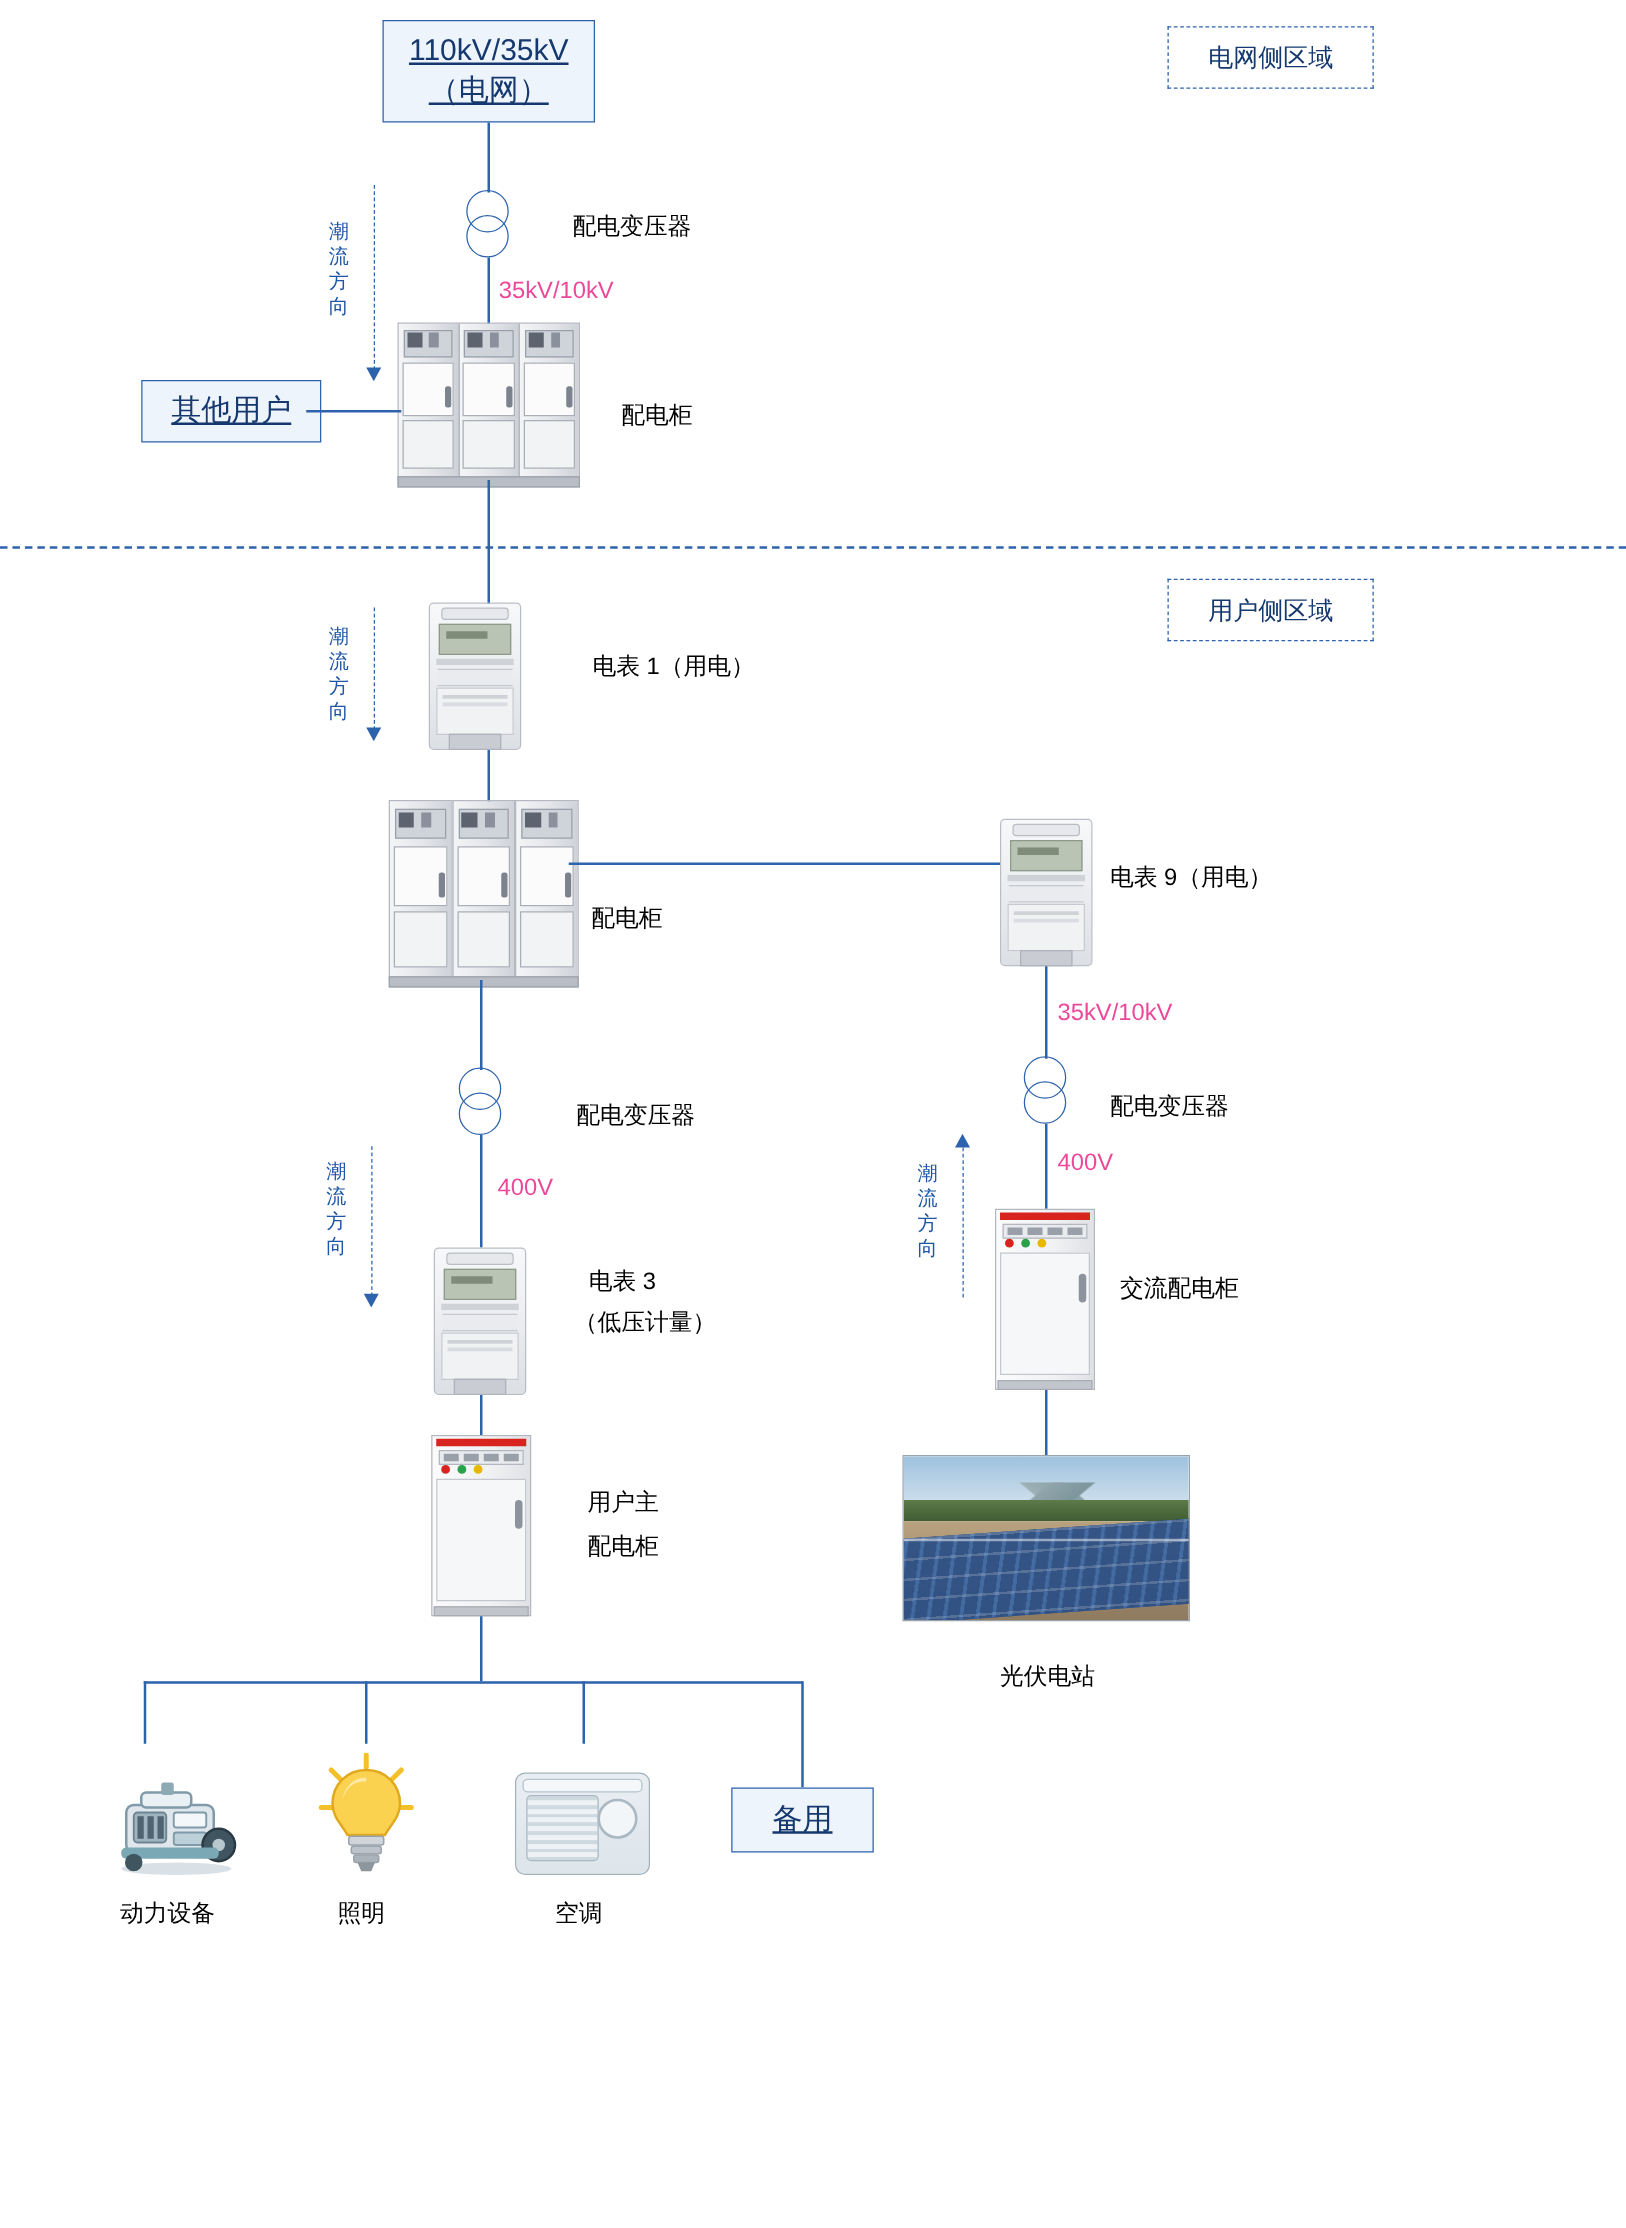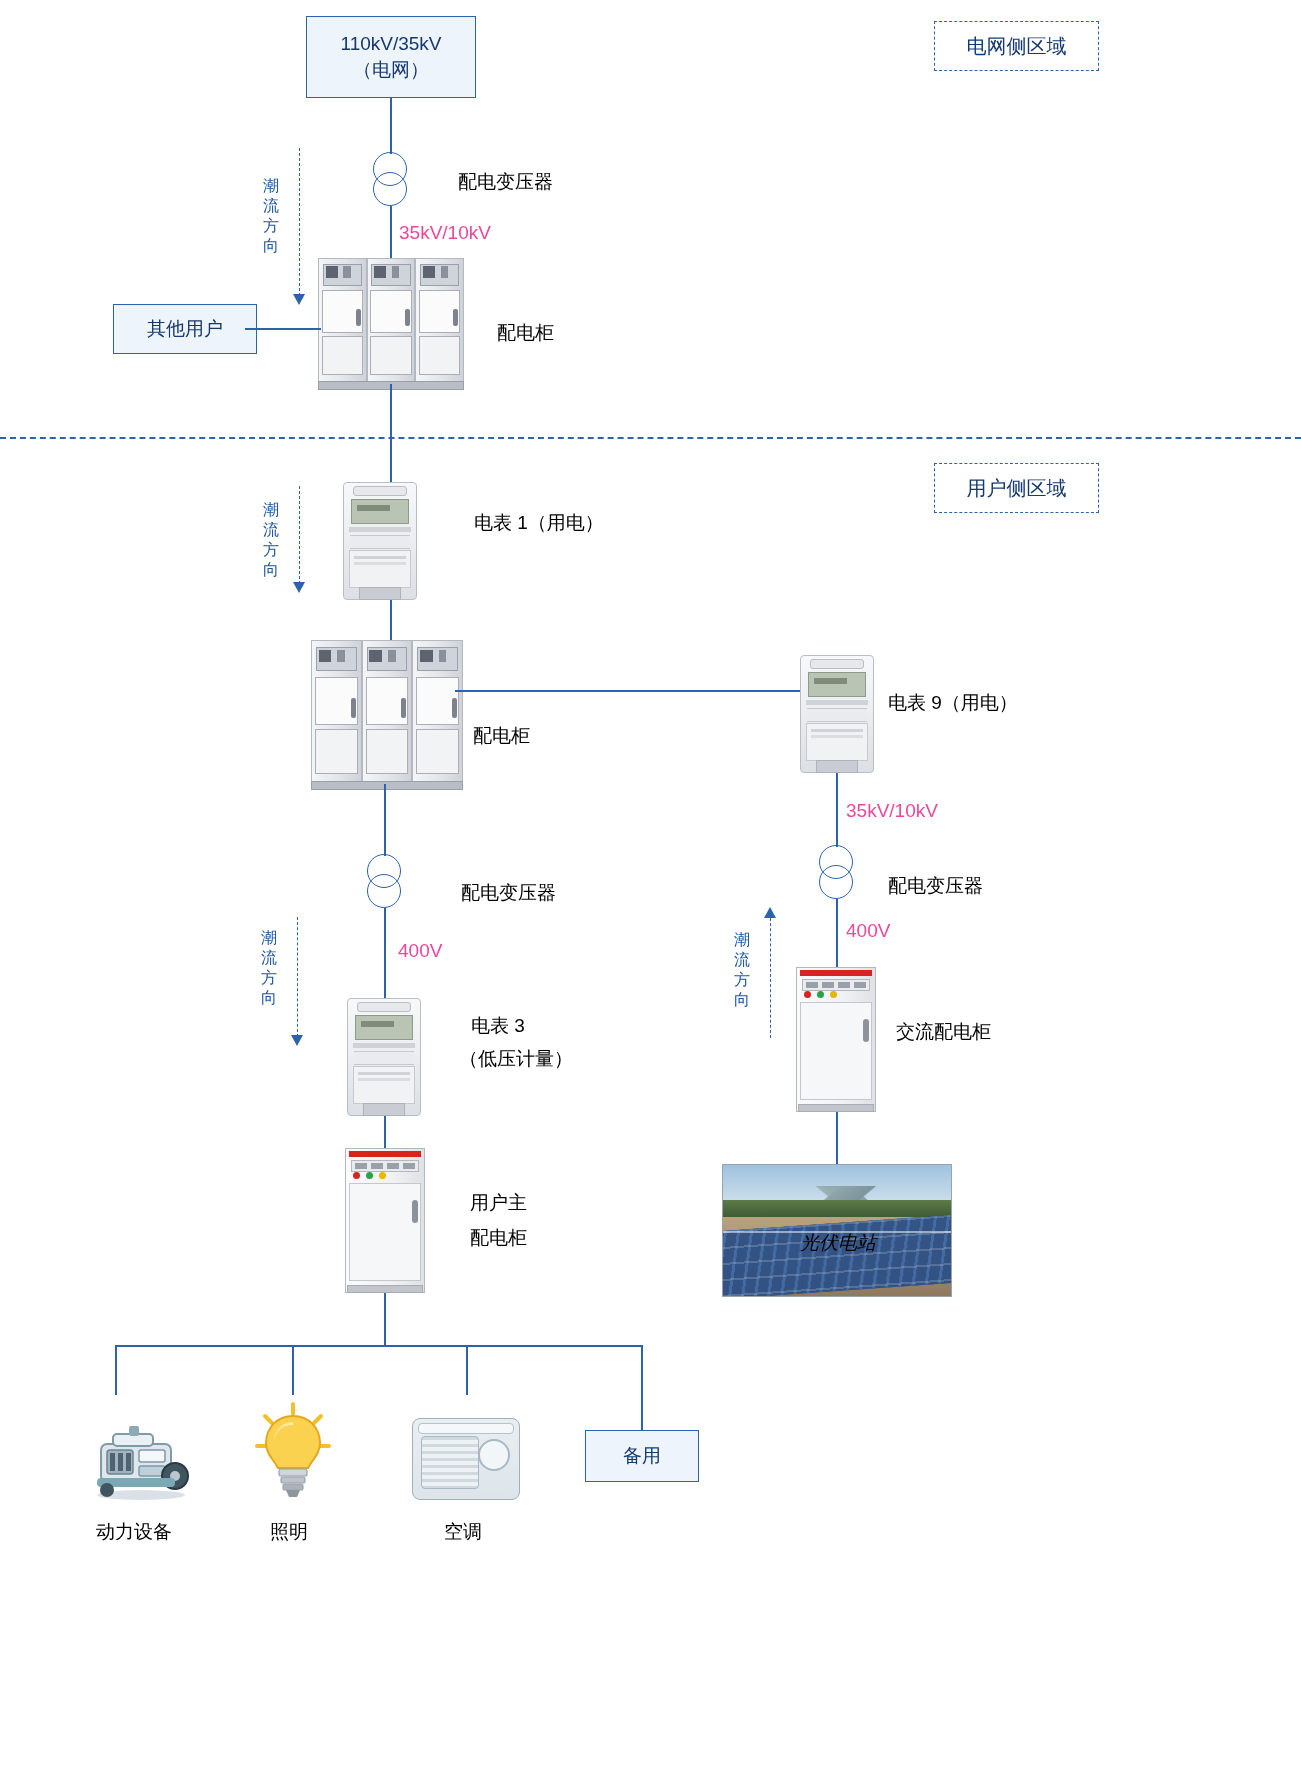--- a/index.html
+++ b/index.html
@@ -20,27 +20,28 @@
     color:#000000;
     white-space:nowrap;
     line-height:1.4;
   }
   .lbl.blue{color:#ec4899;}
   .box{
     position:absolute;
     border:1.6px solid #2d63ad;
     background:#eef4fb;
     color:#15386e;
-    font-size:19px;
+    font-size:24px;
     display:flex;
     align-items:center;
     justify-content:center;
     text-align:center;
     line-height:1.35;
     box-sizing:border-box;
+    text-decoration:underline;
   }
   .region{
     position:absolute;
     border:1.6px dashed #2d63ad;
     background:#fff;
     color:#15386e;
     font-size:20px;
     display:flex;
     align-items:center;
     justify-content:center;
@@ -352,21 +353,21 @@
 
   <div class="meter" style="left:343px;top:482px;width:74px;height:118px;">
     <div class="body"></div>
       <div class="cap"></div>
       <div class="lcd"></div>
       <div class="strip"></div>
     <div class="rowtxt"></div>
       <div class="btm"></div>
       <div class="foot"></div>
   </div>
-  <div class="lbl" style="left:474px;top:510px;">电表 1（用电）</div>
+  <div class="lbl" style="left:474px;top:521px;">电表 1（用电）</div>
 
   <div class="vline" style="left:390px;top:600px;height:42px;"></div>
 
   <div class="cab" style="left:311px;top:640px;width:152px;height:144px;">
     <div class="unit" style="left:0%;">
         <div class="top"></div>
         <div class="mini"></div>
         <div class="mini2"></div>
         <div class="door"></div>
         <div class="door2"></div>
@@ -444,21 +445,21 @@
   <div class="vline" style="left:836px;top:1112px;height:52px;"></div>
 
   <div class="pv" style="left:722px;top:1164px;width:228px;height:131px;">
     <div class="sky"></div>
     <div class="mtn"></div>
     <div class="trees"></div>
     <div class="ground"></div>
     <div class="arrays"></div>
     <div class="fence"></div>
   </div>
-  <div class="lbl" style="left:800px;top:1230px;font-style:italic;">光伏电站</div>
+  <div class="lbl" style="left:800px;top:1329px;">光伏电站</div>
 
   <div class="vline" style="left:384px;top:784px;height:72px;"></div>
 
   <div class="xfmr" style="left:367px;top:854px;width:34px;height:54px;">
     <i class="c1"></i>
       <i class="c2"></i>
   </div>
   <div class="lbl" style="left:461px;top:880px;">配电变压器</div>
 
   <div class="vline" style="left:384px;top:908px;height:90px;"></div>

